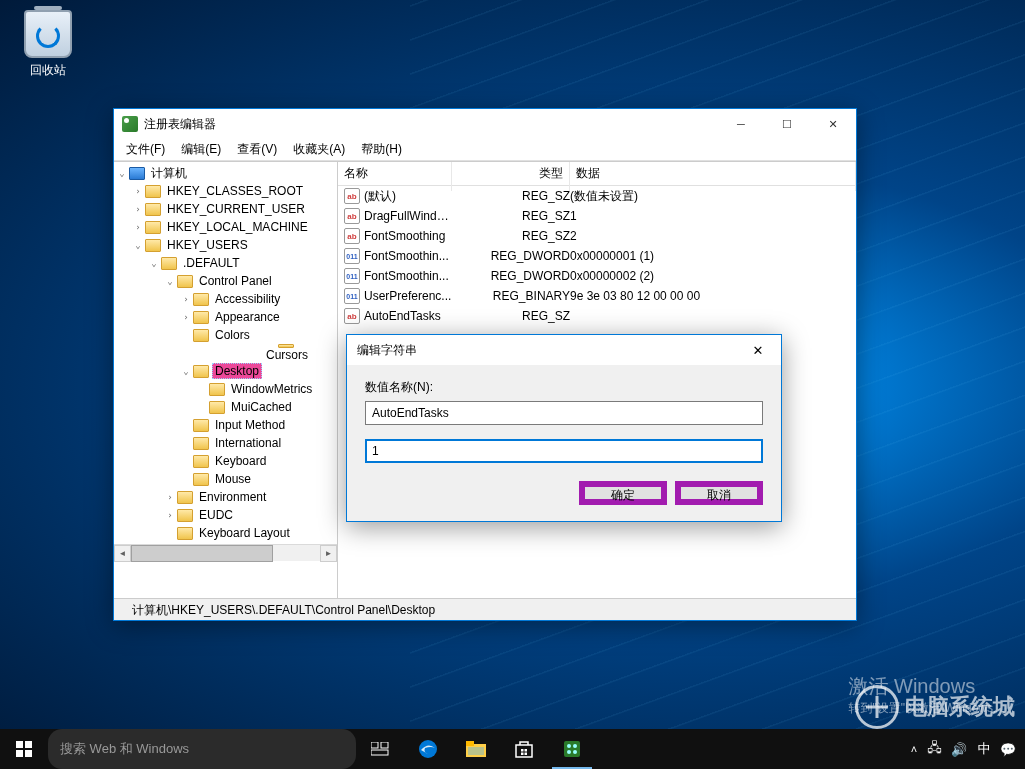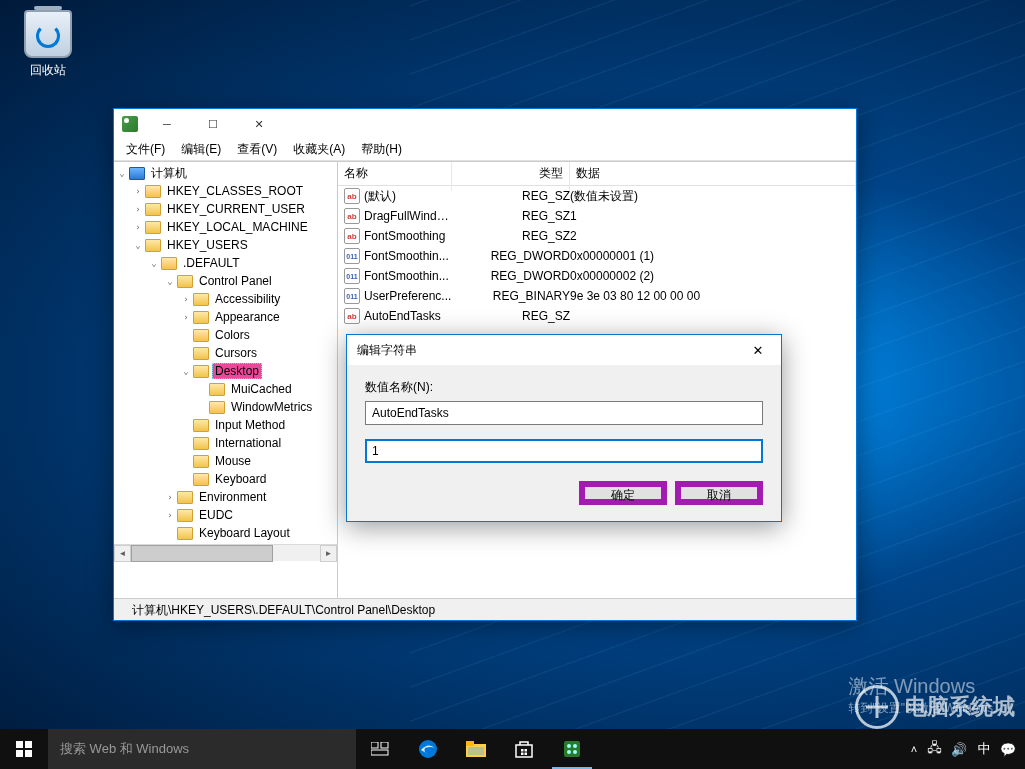--- a/index.html
+++ b/index.html
@@ -64,21 +64,21 @@
 .logo-watermark { position: absolute; right: 10px; bottom: 40px; color: rgba(255,255,255,0.8); font-size: 22px; font-weight: bold; display: flex; align-items: center; gap: 6px; opacity: 0.85; }
 .logo-circle { width: 44px; height: 44px; border: 3px solid rgba(255,255,255,0.85); border-radius: 50%; position: relative; }
 .logo-circle::before, .logo-circle::after { content: ""; position: absolute; background: rgba(255,255,255,0.85); }
 .logo-circle::before { top: 8px; bottom: 8px; left: 50%; width: 3px; transform: translateX(-50%); }
 .logo-circle::after { left: 8px; right: 8px; top: 50%; height: 3px; transform: translateY(-50%); }
 
 .taskbar { position: absolute; bottom: 0; left: 0; right: 0; height: 40px; background: #101010; display: flex; align-items: stretch; color: #fff; font-size: 13px; }
 .start-btn { width: 48px; display: flex; align-items: center; justify-content: center; cursor: pointer; }
 .win-logo { width: 16px; height: 16px; display: grid; grid-template-columns: 1fr 1fr; grid-template-rows: 1fr 1fr; gap: 2px; }
 .win-logo span { background: #fff; }
-.searchbox { width: 308px; background: #2b2b2b; display: flex; align-items: center; padding: 0 12px; color: #999; cursor: text; }
+.searchbox { width: 308px; background: #2b2b2b; display: flex; align-items: center; padding: 0 12px; color: #999; cursor: text; border-radius: 14px; }
 .task-icons { display: flex; align-items: stretch; }
 .task-icon { width: 48px; display: flex; align-items: center; justify-content: center; cursor: pointer; position: relative; }
 .task-icon.active::after { content: ""; position: absolute; bottom: 0; left: 4px; right: 4px; height: 2px; background: #76b9ed; }
 .tray { margin-left: auto; display: flex; align-items: center; padding: 0 8px; gap: 10px; font-size: 11px; }
 .tray-icon { cursor: pointer; font-size: 13px; }
 .tray-up { cursor: pointer; }
 </style>
 </head>
 <body>
 
@@ -88,20 +88,21 @@
 <div class="desktop-icon">
   <div class="recycle-bin-icon">
       <div class="recycle-arrow"></div>
     </div>
   <div>回收站</div>
 </div>
 
 <div class="window regedit-window">
   <div class="titlebar">
     <div class="titlebar-icon"></div>
+    <div class="titlebar-title">注册表编辑器</div>
     <div class="titlebar-buttons">
       <div class="titlebar-btn">─</div>
       <div class="titlebar-btn">☐</div>
       <div class="titlebar-btn close">✕</div>
     </div>
   </div>
   <div class="menubar">
     <div class="menu-item">文件(F)</div>
     <div class="menu-item">编辑(E)</div>
     <div class="menu-item">查看(V)</div>
@@ -154,59 +155,59 @@
           <div class="tree-row" style="padding-left: 64px;">
             <span class="tree-toggle">›</span>
             <span class="tree-icon "></span>
             <span class="tree-label">Appearance</span>
           </div>
           <div class="tree-row" style="padding-left: 64px;">
             <span class="tree-toggle"></span>
             <span class="tree-icon "></span>
             <span class="tree-label">Colors</span>
           </div>
-          <div class="tree-row" style="padding-left: 64px;">
+          <div class="tree-row" style="padding-left: 64px; flex-direction: column;">
             <span class="tree-toggle"></span>
             <span class="tree-icon "></span>
             <span class="tree-label">Cursors</span>
           </div>
           <div class="tree-row selected" style="padding-left: 64px;">
             <span class="tree-toggle">⌄</span>
             <span class="tree-icon "></span>
             <span class="tree-label">Desktop</span>
           </div>
           <div class="tree-row" style="padding-left: 80px;">
             <span class="tree-toggle"></span>
             <span class="tree-icon "></span>
+            <span class="tree-label">WindowMetrics</span>
+          </div>
+          <div class="tree-row" style="padding-left: 80px;">
+            <span class="tree-toggle"></span>
+            <span class="tree-icon "></span>
             <span class="tree-label">MuiCached</span>
           </div>
-          <div class="tree-row" style="padding-left: 80px;">
-            <span class="tree-toggle"></span>
-            <span class="tree-icon "></span>
-            <span class="tree-label">WindowMetrics</span>
-          </div>
           <div class="tree-row" style="padding-left: 64px;">
             <span class="tree-toggle"></span>
             <span class="tree-icon "></span>
             <span class="tree-label">Input Method</span>
           </div>
           <div class="tree-row" style="padding-left: 64px;">
             <span class="tree-toggle"></span>
             <span class="tree-icon "></span>
             <span class="tree-label">International</span>
           </div>
           <div class="tree-row" style="padding-left: 64px;">
             <span class="tree-toggle"></span>
             <span class="tree-icon "></span>
+            <span class="tree-label">Keyboard</span>
+          </div>
+          <div class="tree-row" style="padding-left: 64px;">
+            <span class="tree-toggle"></span>
+            <span class="tree-icon "></span>
             <span class="tree-label">Mouse</span>
-          </div>
-          <div class="tree-row" style="padding-left: 64px;">
-            <span class="tree-toggle"></span>
-            <span class="tree-icon "></span>
-            <span class="tree-label">Keyboard</span>
           </div>
           <div class="tree-row" style="padding-left: 48px;">
             <span class="tree-toggle">›</span>
             <span class="tree-icon "></span>
             <span class="tree-label">Environment</span>
           </div>
           <div class="tree-row" style="padding-left: 48px;">
             <span class="tree-toggle">›</span>
             <span class="tree-icon "></span>
             <span class="tree-label">EUDC</span>

